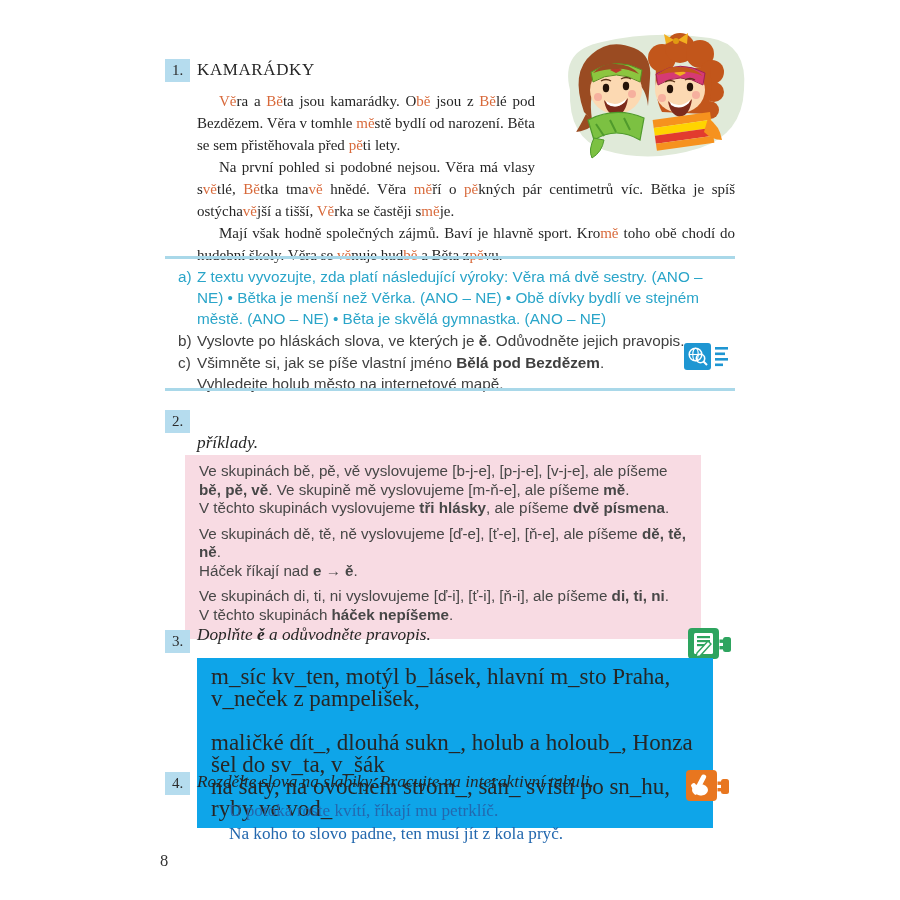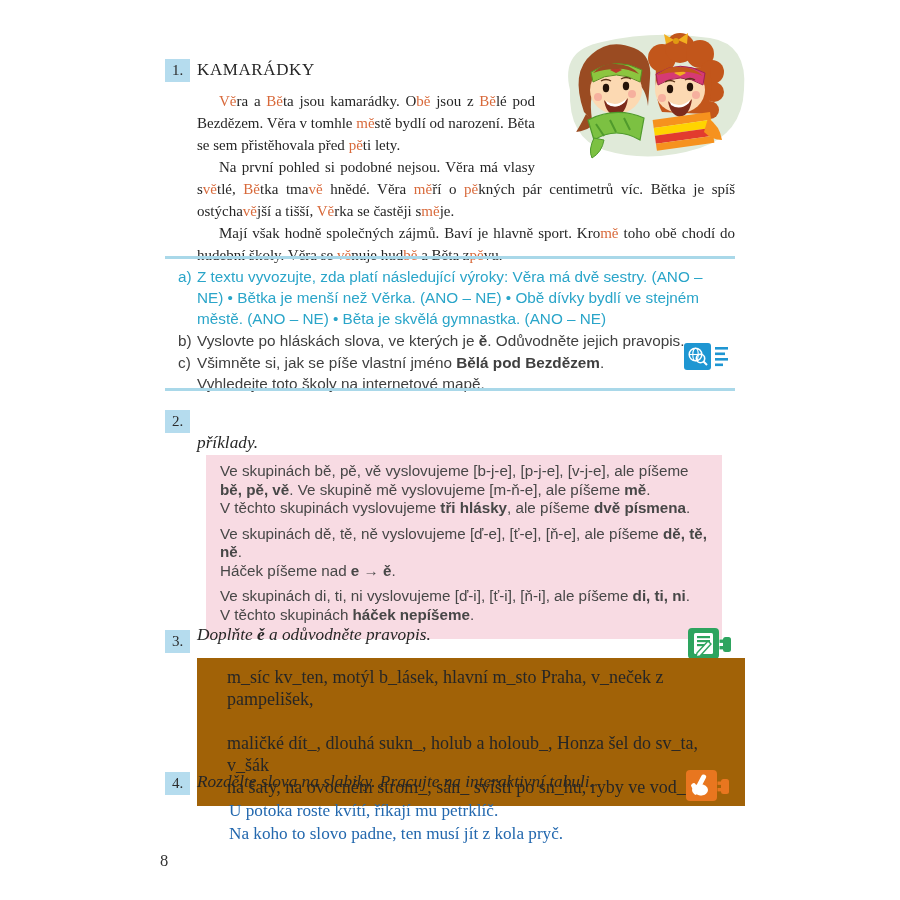--- a/index.html
+++ b/index.html
@@ -38,30 +38,30 @@
   .item{position:relative;padding-left:32px;margin-bottom:1px;}
   .item .lbl{position:absolute;left:13px;top:0;}
   .item.teal, .item.teal .lbl{color:#2aa5c9;}
   
   .instr{
     position:absolute;left:197px;width:538px;margin:0;
     font-style:italic;font-size:17.3px;line-height:22.5px;color:#262626;
   }
   
   .pinkbox{
-    position:absolute;left:206px;top:455px;width:488px;
+    position:absolute;left:185px;top:455px;width:488px;
     background:#f8dbe3;padding:7px 14px 7px 14px;
     font-family:"Liberation Sans",sans-serif;font-size:15.2px;line-height:18.5px;color:#474747;
   }
   .pinkbox .blk{margin-bottom:7px;}
   .pinkbox .blk:last-child{margin-bottom:8px;}
   .creambox{
     position:absolute;left:197px;top:658px;width:488px;
-    background:#a16207;padding:8px 30px;
-    font-size:18px;line-height:22px;color:#262626;
+    background:#0ea5e9;padding:8px 14px;
+    font-size:23px;line-height:22px;color:#262626;
   }
   .bluelines{
     position:absolute;left:197px;top:800px;width:538px;
     font-size:17.2px;line-height:22.5px;color:#2368ae;margin-left:32px;
   }
   .pagenum{position:absolute;left:160px;top:851px;font-size:16.5px;color:#333;}
   .icon{position:absolute;}
 </style>
 </head>
 <body>
@@ -150,21 +150,21 @@
     <div class="item teal">
       <span class="lbl">a)</span>
       <span><span>Z textu vyvozujte, zda platí následující výroky: Věra má dvě sestry. (ANO –</span><br><span>NE) • Bětka je menší než Věrka. (ANO – NE) • Obě dívky bydlí ve stejném</span><br><span>městě. (ANO – NE) • Běta je skvělá gymnastka. (ANO – NE)</span></span>
     </div>
     <div class="item">
       <span class="lbl">b)</span>
       <span><span>Vyslovte po hláskách slova, ve kterých je </span><span class="b">ě</span><span>. Odůvodněte jejich pravopis.</span></span>
     </div>
     <div class="item">
       <span class="lbl">c)</span>
-      <span><span>Všimněte si, jak se píše vlastní jméno </span><span class="b">Bělá pod Bezdězem</span><span>.</span><br><span>Vyhledejte toto školy na internetové mapě.</span></span>
+      <span><span>Všimněte si, jak se píše vlastní jméno </span><span class="b">Bělá pod Bezdězem</span><span>.</span><br><span>Vyhledejte holub město na internetové mapě.</span></span>
     </div>
   </div>
 
   <div class="icon" style="left:684px;top:342px">
     <svg width="48" height="30" viewBox="0 0 48 30">
       <rect x="0" y="1" width="27" height="27" rx="3" fill="#1e96d2"></rect>
       <circle cx="11.5" cy="12.5" r="6.3" stroke="#fff" stroke-width="1.5" fill="none"></circle>
       <ellipse cx="11.5" cy="12.5" rx="2.7" ry="6.3" stroke="#fff" stroke-width="1.1" fill="none"></ellipse>
       <line x1="5.2" y1="12.5" x2="17.8" y2="12.5" stroke="#fff" stroke-width="1.1"></line>
       <circle cx="16.5" cy="16.5" r="4.2" stroke="#fff" stroke-width="1.6" fill="none"></circle>
@@ -176,21 +176,21 @@
     </svg>
   </div>
 
   <div class="rule" style="top:388px"></div>
 
   <div class="badge" style="top:410px">2.</div>
   <p class="instr" style="top:409px"><br><span>příklady.</span></p>
 
   <div class="pinkbox">
     <div class="blk"><span>Ve skupinách bě, pě, vě vyslovujeme [b-j-e], [p-j-e], [v-j-e], ale píšeme</span><br><span class="b">bě, pě, vě</span><span>. Ve skupině mě vyslovujeme [m-ň-e], ale píšeme </span><span class="b">mě</span><span>.</span><br><span>V těchto skupinách vyslovujeme </span><span class="b">tři hlásky</span><span>, ale píšeme </span><span class="b">dvě písmena</span><span>.</span></div>
-    <div class="blk"><span>Ve skupinách dě, tě, ně vyslovujeme [ď-e], [ť-e], [ň-e], ale píšeme </span><span class="b">dě, tě, ně</span><span>.</span><br><span>Háček píšeme nad </span><span class="b">e → ě</span><span>.</span></div>
+    <div class="blk"><span>Ve skupinách dě, tě, ně vyslovujeme [ď-e], [ť-e], [ň-e], ale píšeme </span><span class="b">dě, tě, ně</span><span>.</span><br><span>Háček říkají nad </span><span class="b">e → ě</span><span>.</span></div>
     <div class="blk"><span>Ve skupinách di, ti, ni vyslovujeme [ď-i], [ť-i], [ň-i], ale píšeme </span><span class="b">di, ti, ni</span><span>.</span><br><span>V těchto skupinách </span><span class="b">háček nepíšeme</span><span>.</span></div>
   </div>
 
   <div class="badge" style="top:630px">3.</div>
   <p class="instr" style="top:624px"><span>Doplňte </span><span class="b">ě</span><span> a odůvodněte pravopis.</span></p>
 
   <div class="icon" style="left:688px;top:628px">
     <svg width="48" height="34" viewBox="0 0 48 34">
       <rect x="0" y="0" width="31" height="31" rx="4" fill="#2ea45f"></rect>
       <rect x="6" y="5" width="19" height="21" rx="1.5" fill="#fff"></rect>

